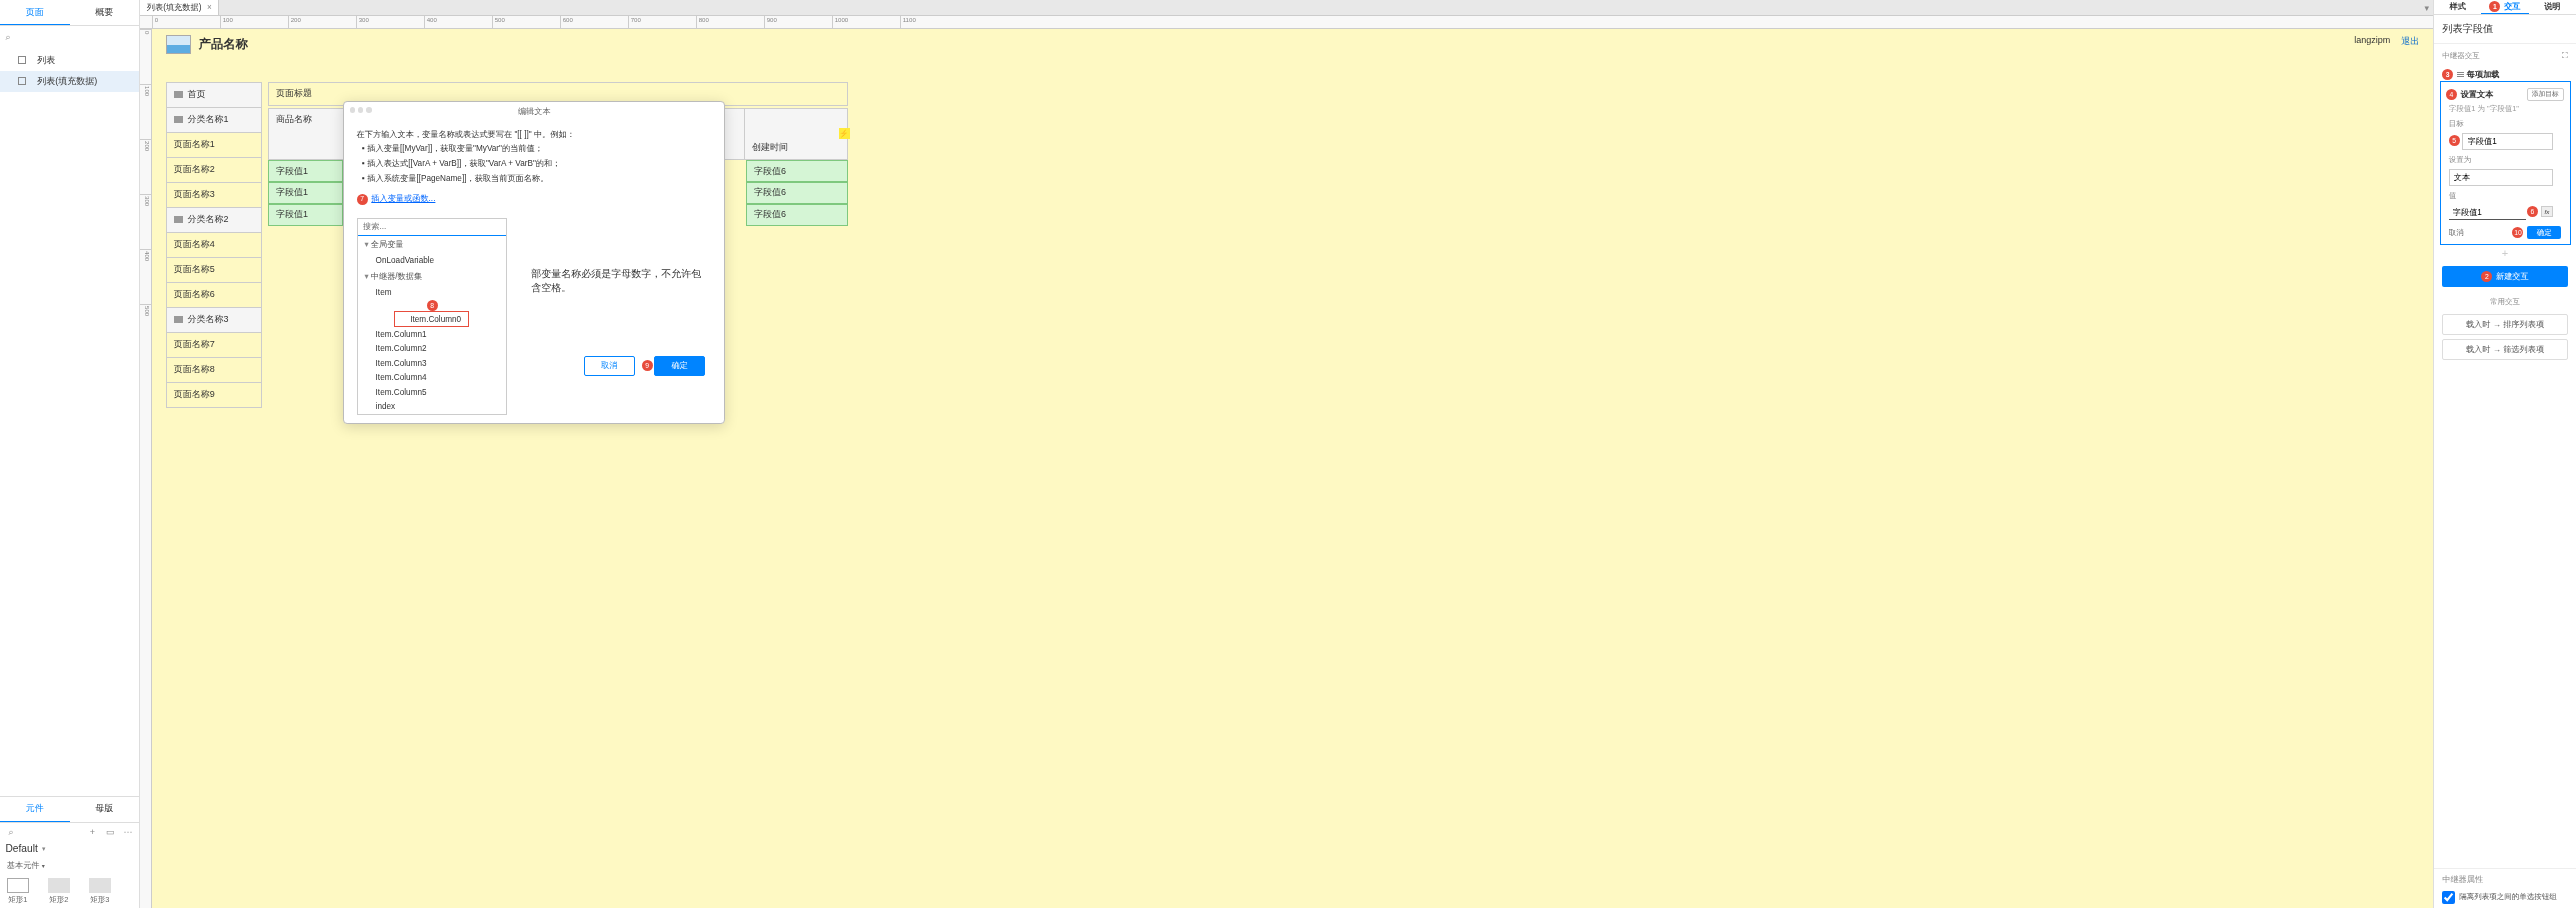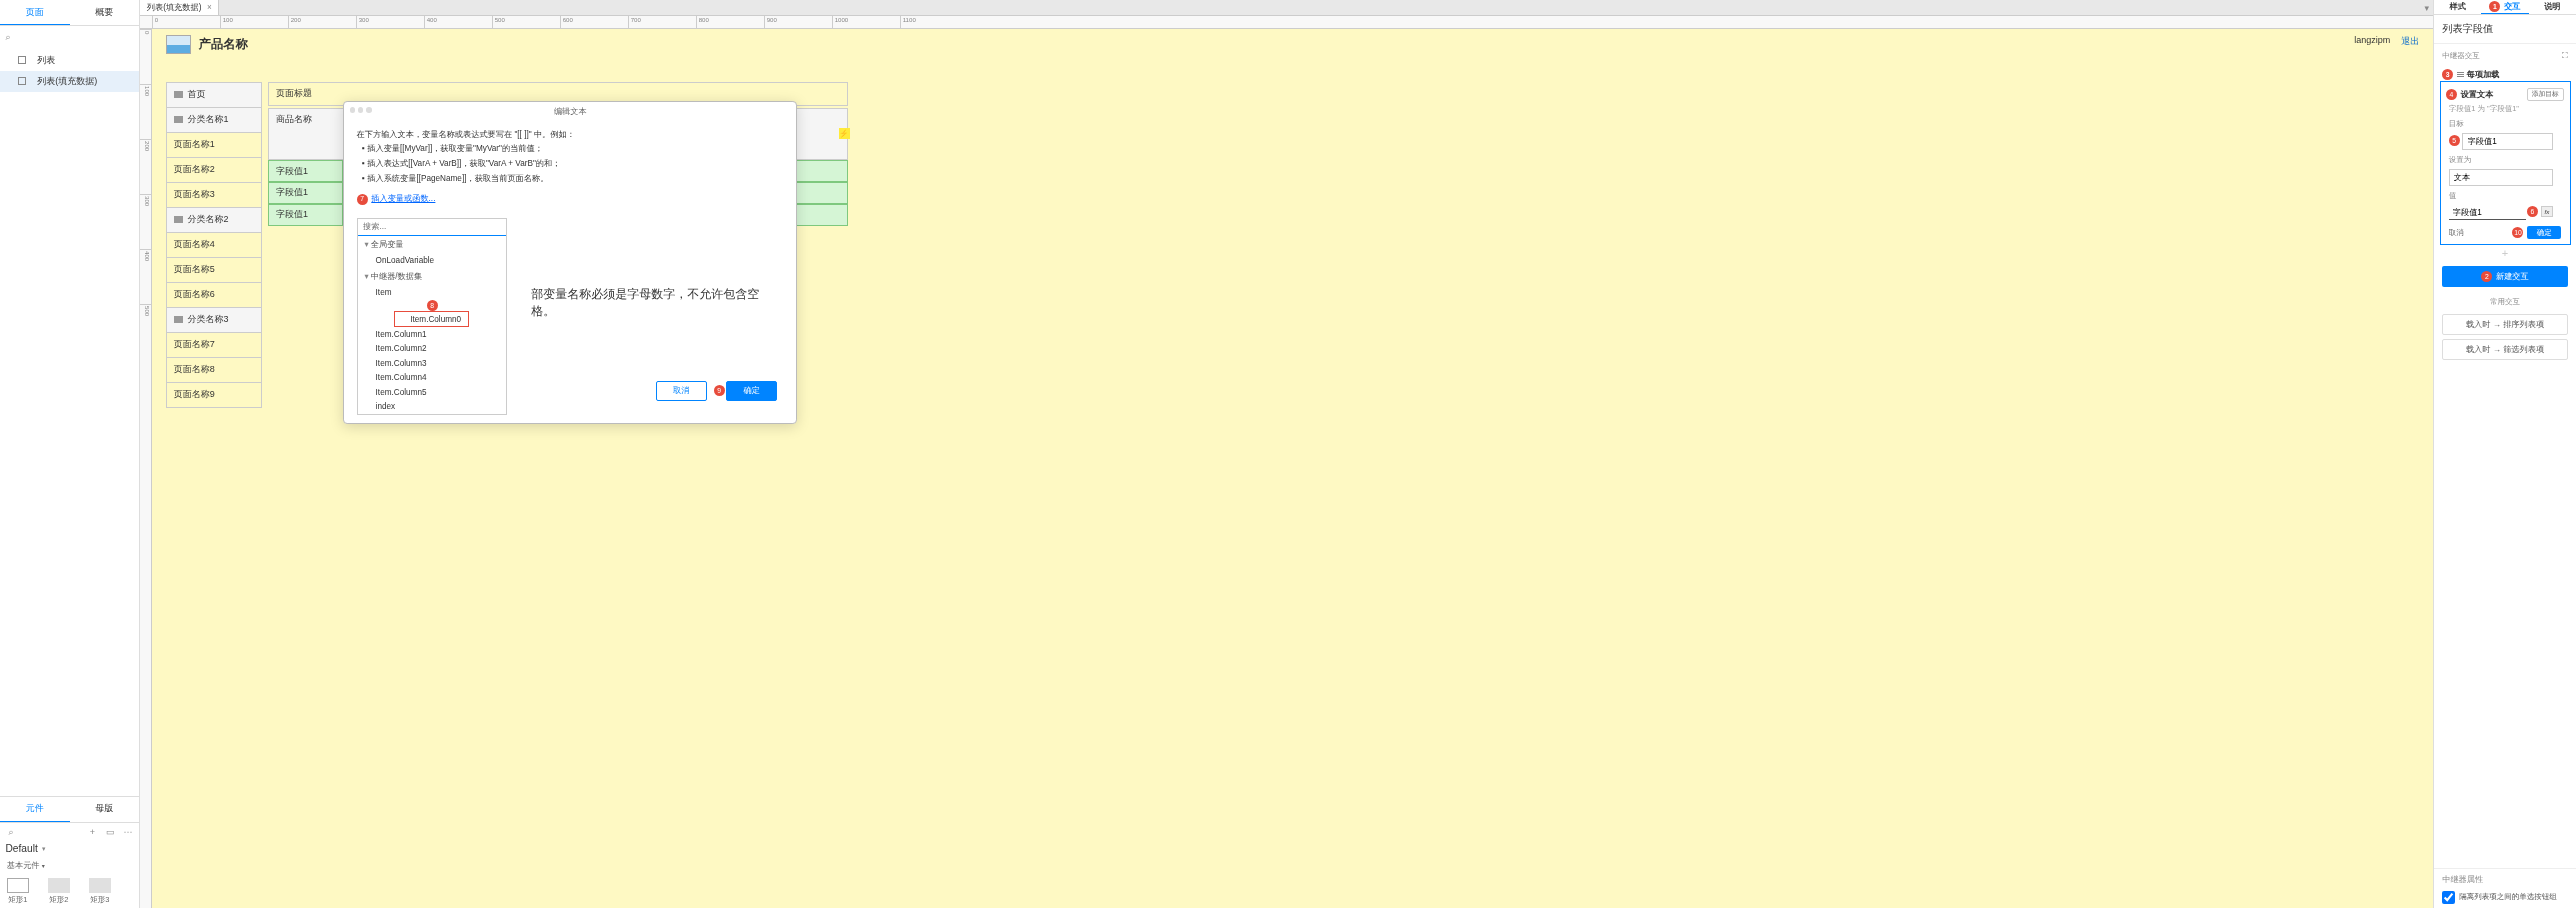--- a/index.html
+++ b/index.html
@@ -313,21 +313,21 @@
   background: #ffeb3b;
   display: flex;
   align-items: center;
   justify-content: center;
   font-size: 7.5px;
 }
 .modal {
   position: absolute;
   left: 191px;
   top: 72px;
-  width: 454px;
+  width: 382px;
   background: #fff;
   border: 0.7px solid #bbb;
   border-radius: 4.1px;
   box-shadow: 0 2.7px 13.7px rgba(0,0,0,0.15);
   padding-bottom: 8.2px;
 }
 .modal-title {
   text-align: center;
   padding: 4.1px;
   color: #666;
@@ -394,22 +394,21 @@
   font-size: 8.2px;
   cursor: pointer;
 }
 .var-item.hl {
   border: 1.4px solid #e74c3c;
   margin: 0 2.7px;
   padding-left: 15px;
 }
 .modal-note {
   padding: 5.5px 12.3px;
-  font-size: 12px;
-  margin-top: 19px;
+  font-size: 10px;
 }
 .modal-footer {
   display: flex;
   justify-content: flex-end;
   gap: 6.8px;
   padding: 0 12.3px;
 }
 .btn {
   padding: 3.4px 16.4px;
   border-radius: 2px;

